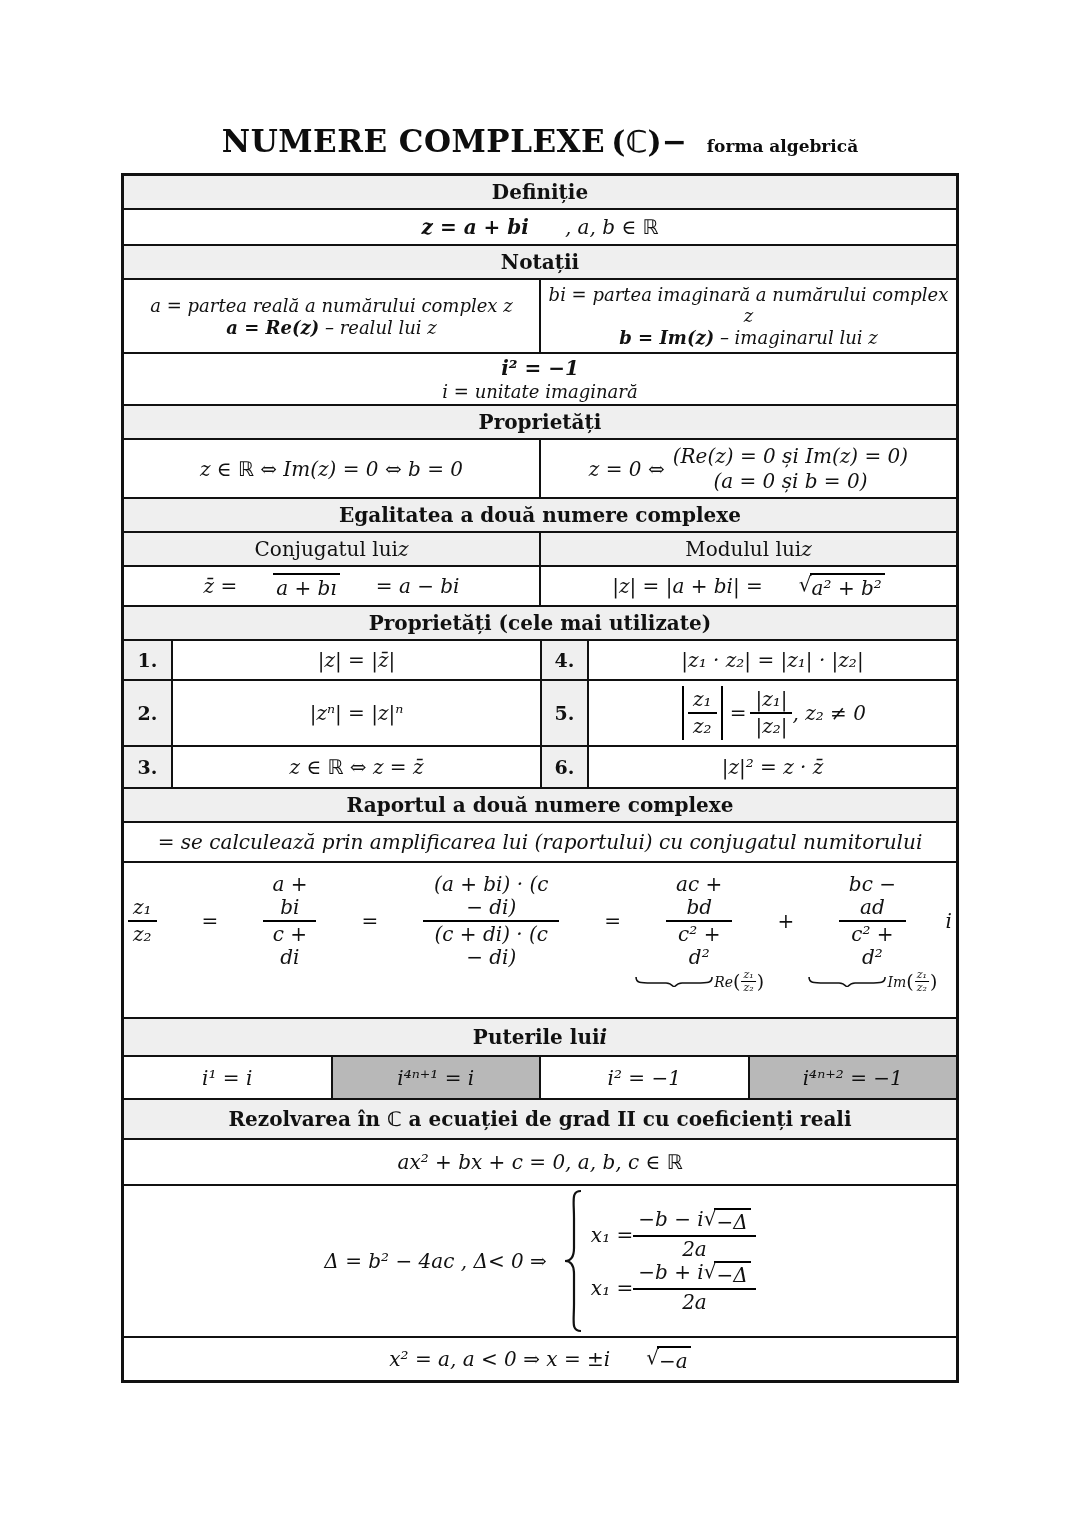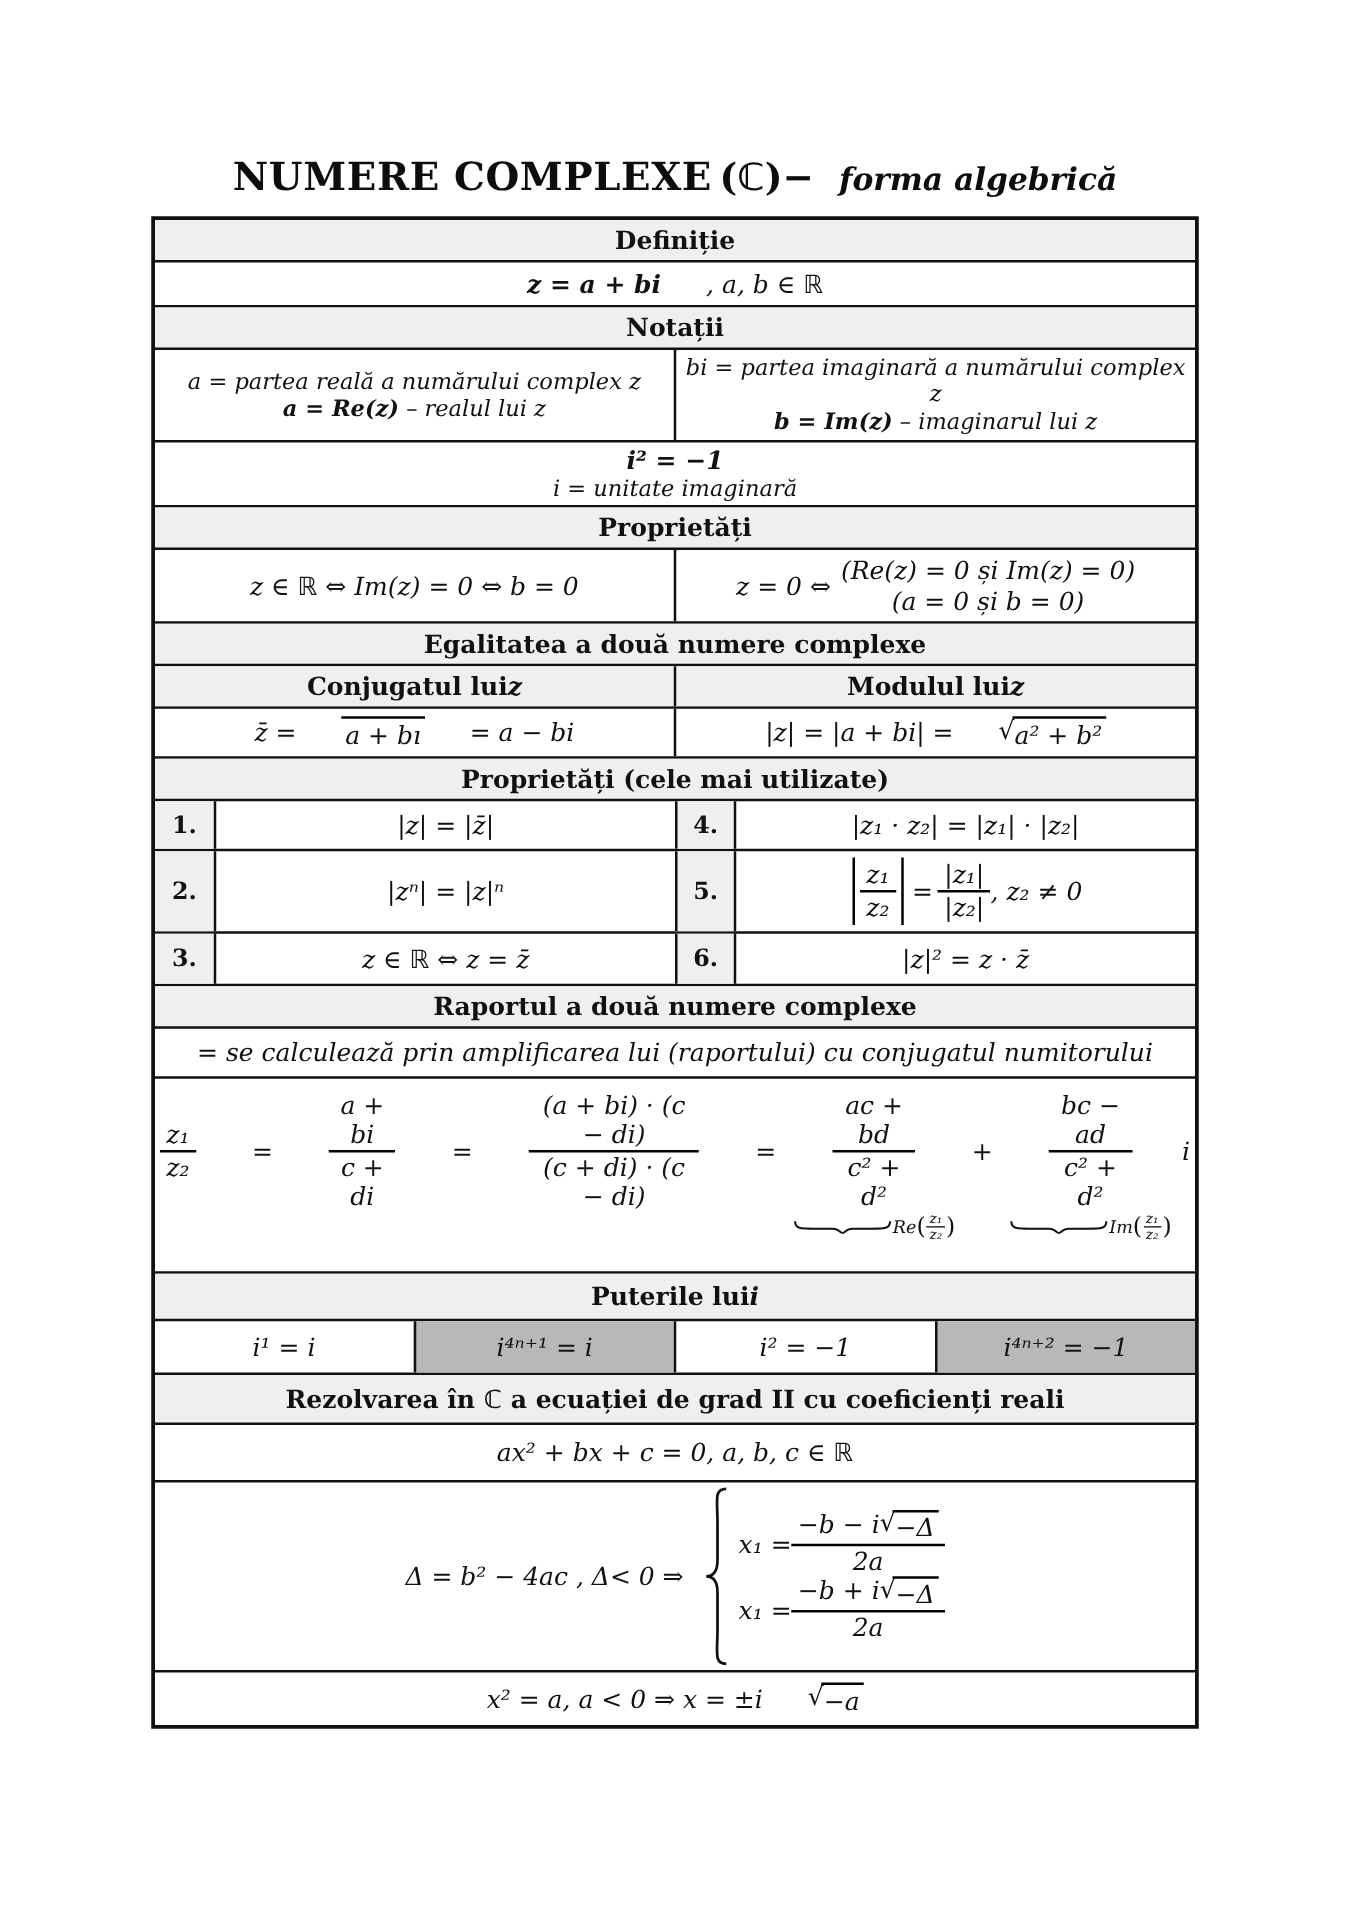--- a/index.html
+++ b/index.html
@@ -10,37 +10,37 @@
   *{box-sizing:border-box;}
   html,body{margin:0;padding:0;}
   body{
     width:1080px;height:1527px;background:#ffffff;
     font-family:"DejaVu Serif","DejaVu Sans",serif;color:#111;
   }
   .page{width:1080px;height:1527px;position:relative;overflow:hidden;}
   .title{margin:0;padding-top:122px;text-align:center;font-weight:bold;color:#0d0d0d;}
   .tt-main{font-size:31px;letter-spacing:0.5px;}
   .tt-c{font-size:30px;margin-left:6px;}
-  .tt-sub{font-size:25px;margin-left:20px;font-style:italic;}
+  .tt-sub{font-size:17px;margin-left:20px;}
   .tbl{width:838px;margin:13px auto 0;border:3px solid var(--bc);background:#fff;}
   .row{
     border-bottom:2px solid var(--bc);
     display:flex;align-items:center;justify-content:center;
     text-align:center;min-height:36px;padding:2px 6px;
   }
   .row:last-child{border-bottom:none;}
   .hrow{background:var(--hbg);font-weight:bold;font-size:20px;min-height:34px;padding:3px 22px;}
   .math{font-style:italic;font-size:20px;gap:36px;}
   .sm{font-size:18px;}
   .bold{font-weight:bold;}
   .stackcol{display:flex;flex-direction:column;align-items:center;justify-content:center;gap:1px;}
   .split{padding:0;align-items:stretch;}
   .split>.cell{flex:1 1 0;display:flex;align-items:center;justify-content:center;padding:4px 6px;}
   .split>.cell+.cell{border-left:2px solid var(--bc);}
-  .hcell{background:var(--hbg);font-weight:bold;font-size:20px;text-align:right;}
+  .hcell{background:var(--hbg);font-weight:normal;font-size:20px;text-align:right;}
   .hcell .var{font-style:italic;}
   .hflex{gap:8px;}
   
   .frac{display:inline-flex;flex-direction:column;align-items:stretch;text-align:center;vertical-align:middle;line-height:1.15;}
   .fn{border-bottom:2px solid #000;padding:0 5px 1px;}
   .fd{padding:1px 5px 0;}
   .abs{display:inline-flex;align-items:center;border-left:2px solid #000;border-right:2px solid #000;padding:2px 4px;margin:0 3px;}
   
   .sqrt{display:inline-flex;align-items:flex-start;}
   .rs{font-style:normal;transform:translateY(-1px);}

